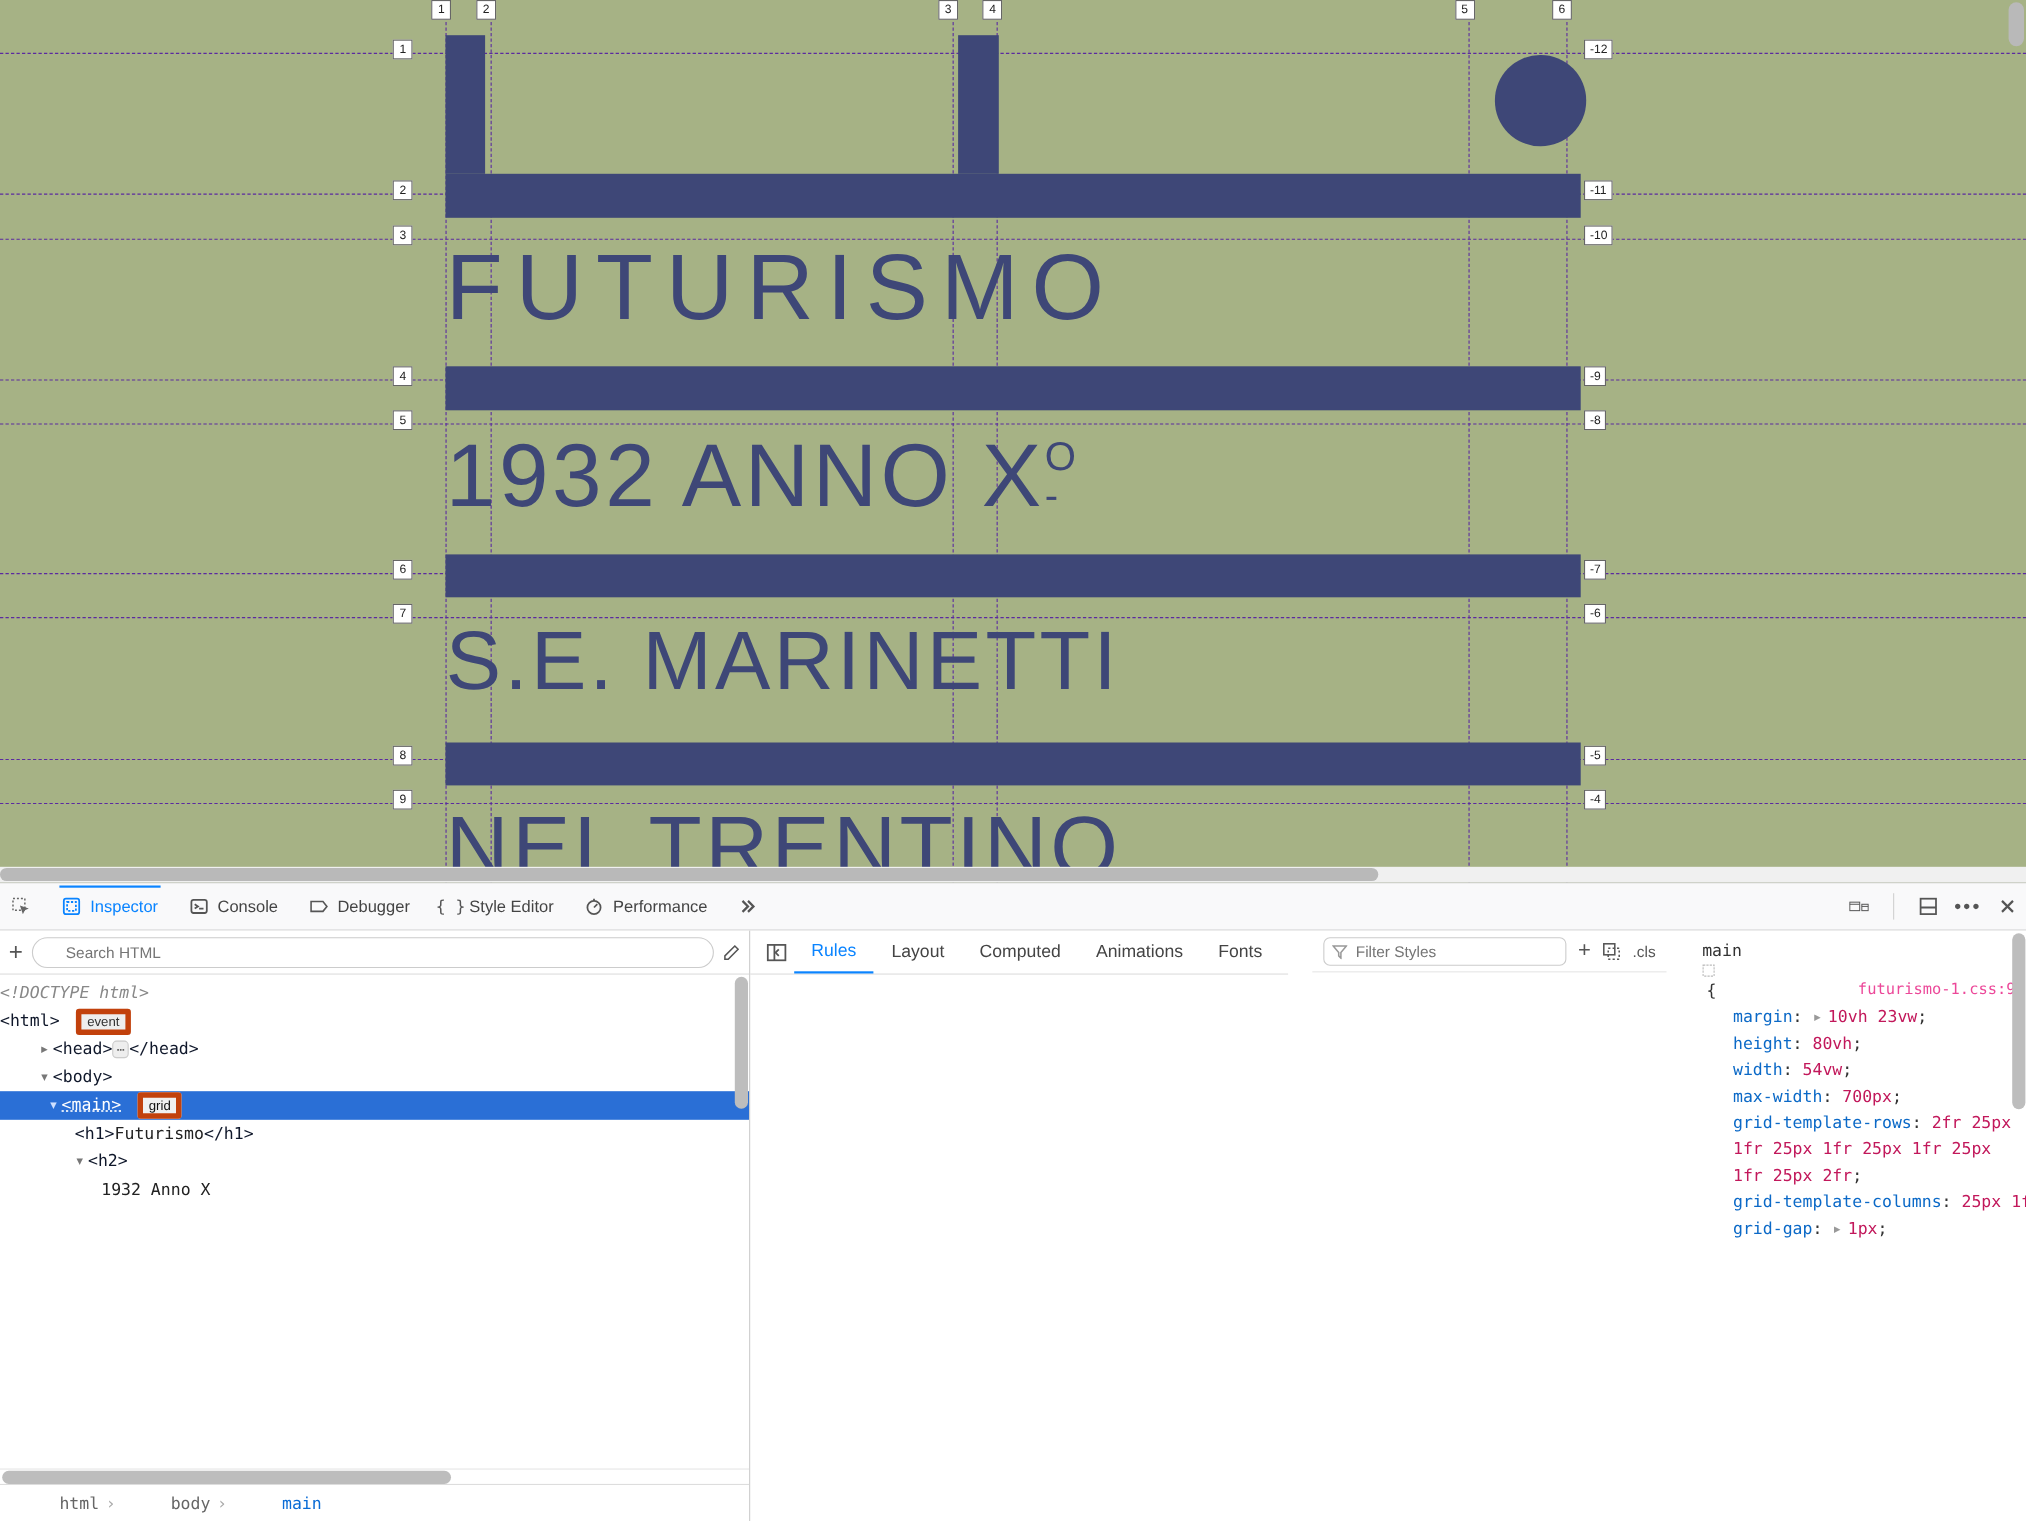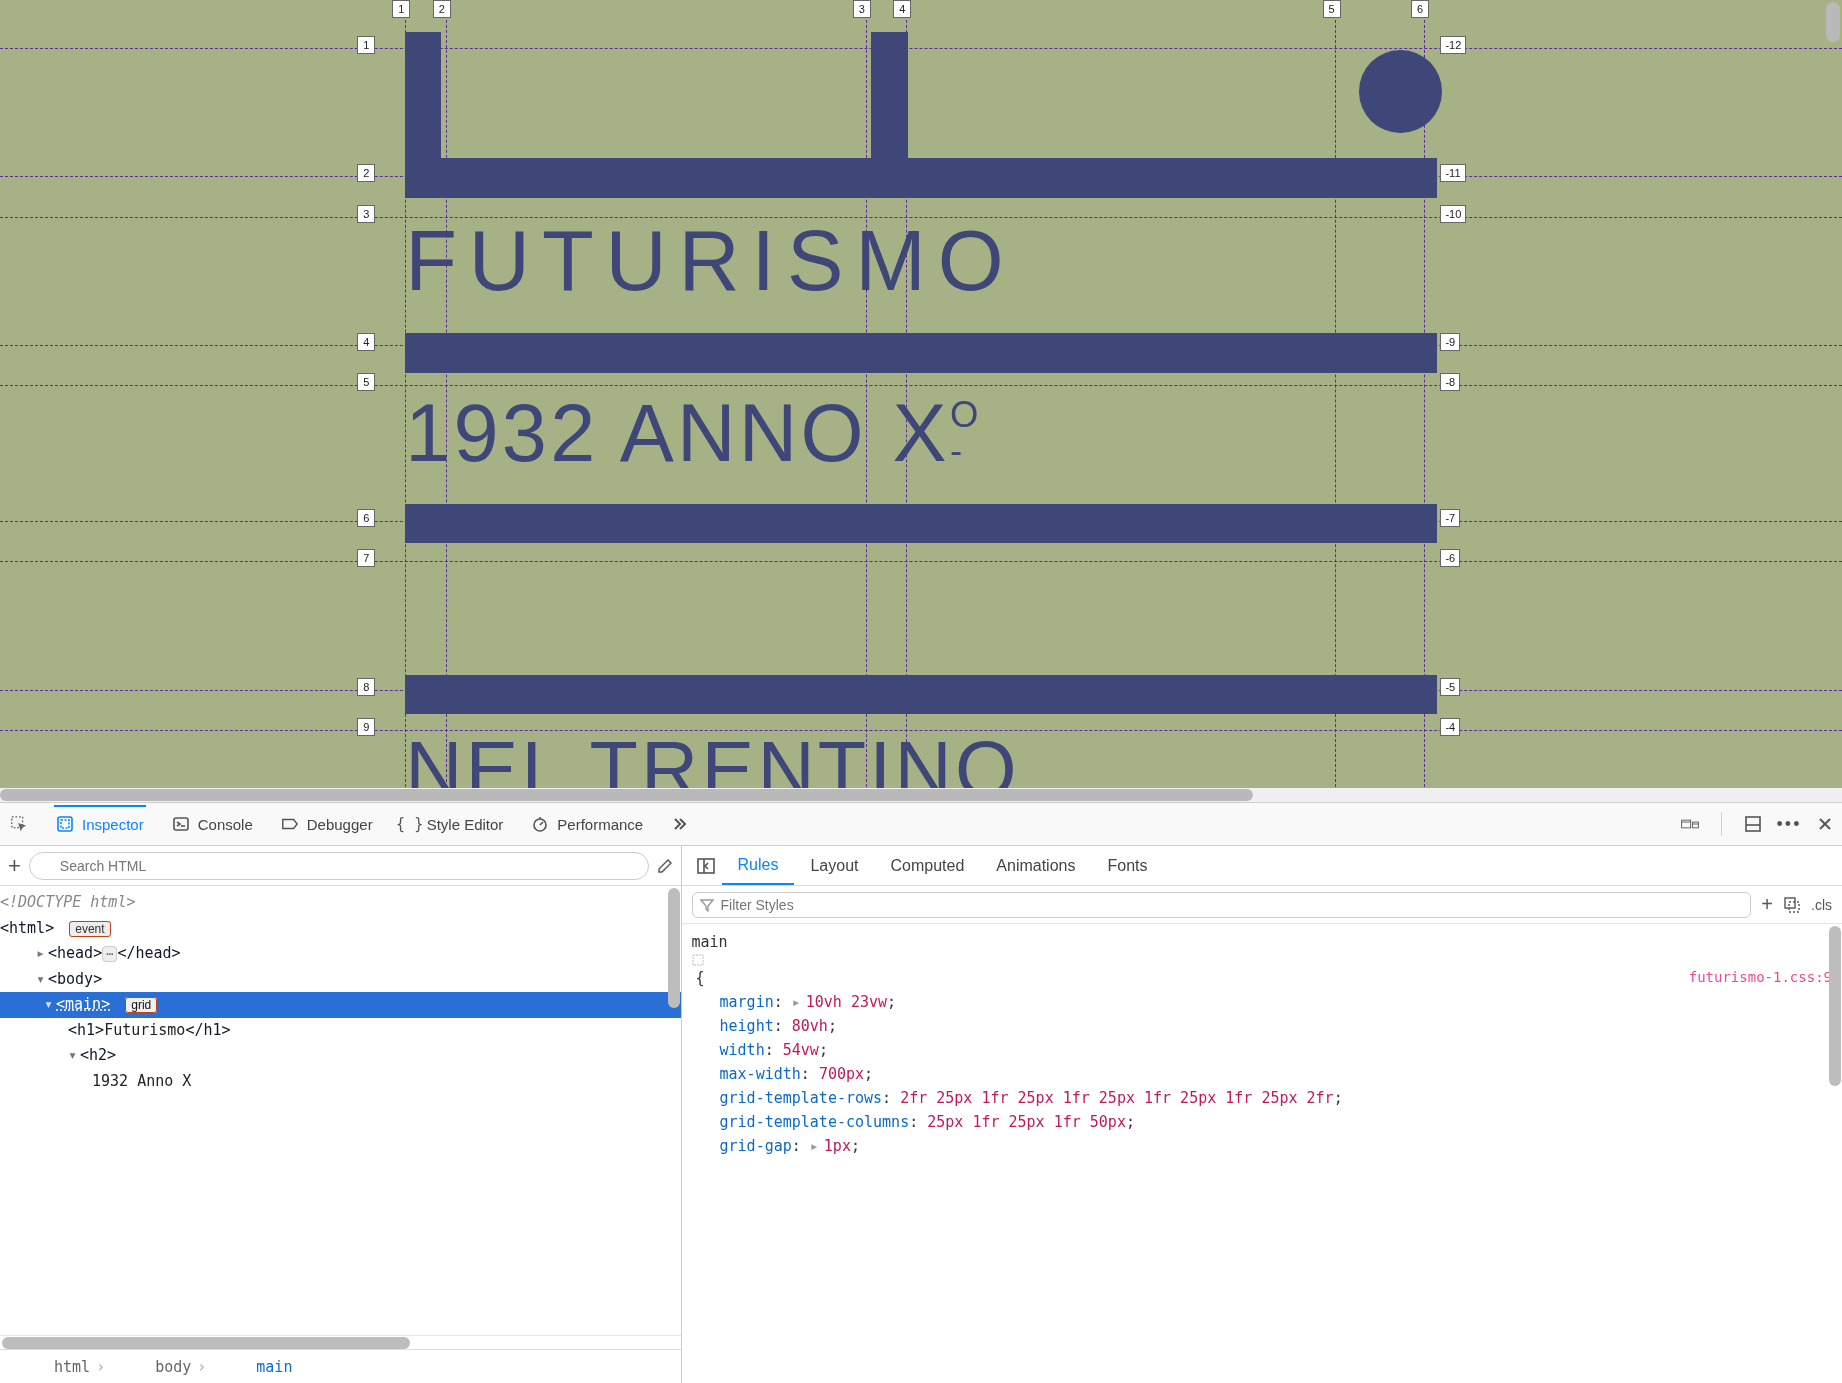--- a/index.html
+++ b/index.html
@@ -89,23 +89,24 @@
   }
   .dt-left {
     flex: 0 0 37%;
     display:flex; flex-direction:column;
     border-right:1px solid #ccc;
     min-width:0;
     position:relative;
   }
   .dt-right {
     flex:1;
-    display:flex; flex-direction:column;
+    display:flex; 
     min-width:0;
     position:relative;
+    gap:22px;
   }
 
   .markup-toolbar { height:40px; display:flex; align-items:center; gap:8px; padding:0 8px; border-bottom:1px solid #ddd; }
   .search-html { flex:1; height:28px; border:1px solid #ccc; border-radius:14px; padding:0 12px 0 30px; font-size:14px; background:#fff; color:#777; position:relative; }
   .search-wrap { position:relative; flex:1; display:flex; }
   .search-wrap .mag { position:absolute; left:10px; top:50%; transform:translateY(-50%); color:#888; pointer-events:none; }
 
   .markup-tree {
     flex:1;
     font-family: Menlo, Consolas, monospace;
@@ -117,21 +118,21 @@
   }
   .markup-tree .row { white-space:nowrap; padding-left:0; }
   .markup-tree .row.d1 { padding-left:24px;margin-left:12px; }
   .markup-tree .row.d2 { padding-left:44px; }
   .markup-tree .row.d3 { padding-left:68px; }
   .markup-tree .row.d4 { padding-left:92px; }
   .markup-tree .tw { display:inline-block; width:12px; color:#777; }
   .markup-tree .tagc { color:#0f172a; }
   .markup-tree .doctype { color:#888; font-style:italic; }
   .markup-tree .hellip { background:#eee; border:1px solid #ccc; border-radius:4px; padding:0 3px; font-size:12px; color:#666; font-style:normal; }
-  .markup-tree .badge { background:#eee; border:1px solid #c2410c; border-radius:3px; padding:0 5px; font-size:12px; margin-left:6px; color:#333; font-family:sans-serif; }
+  .markup-tree .badge { background:#eee; border:5px solid #c2410c; border-radius:3px; padding:0 5px; font-size:12px; margin-left:6px; color:#333; font-family:sans-serif; }
   .markup-tree .sel { background:#2a6fd6; color:#fff; }
   .markup-tree .sel .tagc { color:#fff; }
   .markup-tree .sel .badge { background:#f0f0f0; color:#111; }
   .left-vscroll { position:absolute; right:0; top:0; width:14px; height:100%; }
   .left-vscroll .thumb { position:absolute; right:1px; top:2px; width:12px; height:120px; background:#bdbdbd; border-radius:6px; }
   .left-hscroll { height:14px; border-top:1px solid #e6e6e6; position:relative; }
   .left-hscroll .thumb { position:absolute; left:2px; top:1px; height:12px; width:60%; background:#bdbdbd; border-radius:6px; }
 
   .breadcrumbs { height:34px; border-top:1px solid #ddd; display:flex; align-items:center; gap:6px; padding:0 10px; font-family: Menlo, Consolas, monospace; font-size:15px; }
   .breadcrumbs .crumb { color:#666;margin-left:44px; }
@@ -217,20 +218,21 @@
       <div class="sq" style="left:0; top:0; width:3.5%; height:10.5%;"></div>
       <div class="sq" style="left:45.2%; top:0; width:3.5%; height:10.5%;"></div>
       <div class="circle"></div>
       <div class="bar" style="left:0; top:10.5%; width:100%; height:3.3%;"></div>
       <div class="txt" style="left:0; top:15.5%; font-size:4.6vw; letter-spacing:.14em;">FUTURISMO</div>
       <div class="bar" style="left:0; top:25%;   width:100%; height:3.3%;"></div>
       <div class="txt" style="left:0; top:30%;   font-size:4.4vw;">
         <span>1932 ANNO X</span><span style="display:inline-block; vertical-align:top; font-size:.45em; line-height:1; position:relative; top:.1em;"><span>O</span><br><span>-</span></span>
       </div>
       <div class="bar" style="left:0; top:39.2%; width:100%; height:3.3%;"></div>
+      <div class="txt" style="left:0; top:44.2%; font-size:4.1vw;">S.E. MARINETTI</div>
       <div class="bar" style="left:0; top:53.4%; width:100%; height:3.3%;"></div>
       <div class="txt" style="left:0; top:58%;   font-size:4.3vw;">NEL TRENTINO</div>
     </div>
   </div>
 
   <div class="page-scrollbar-v"></div>
   <div class="page-hscroll">
     <div class="thumb"></div>
   </div>
 </div>

